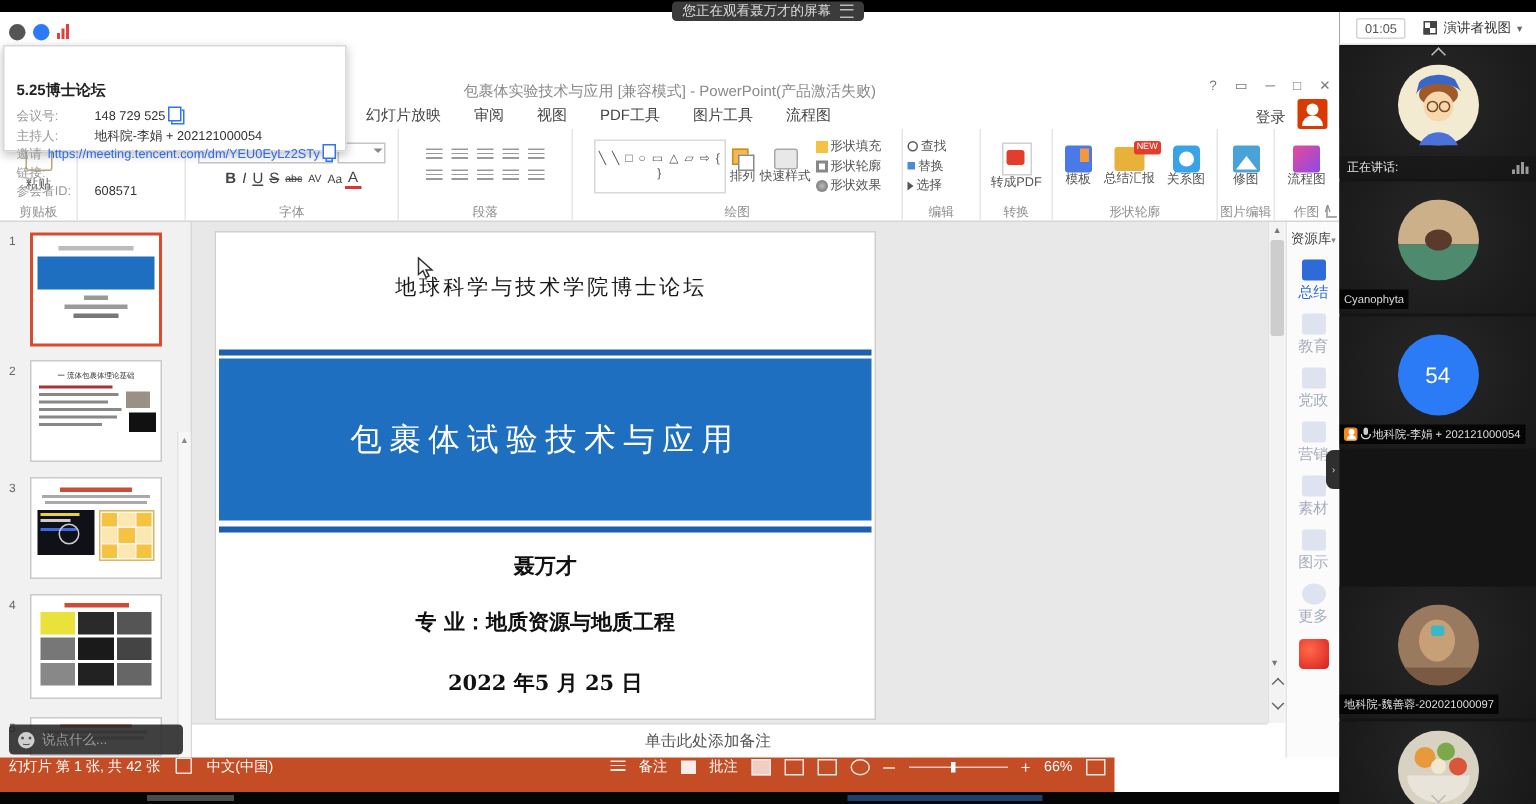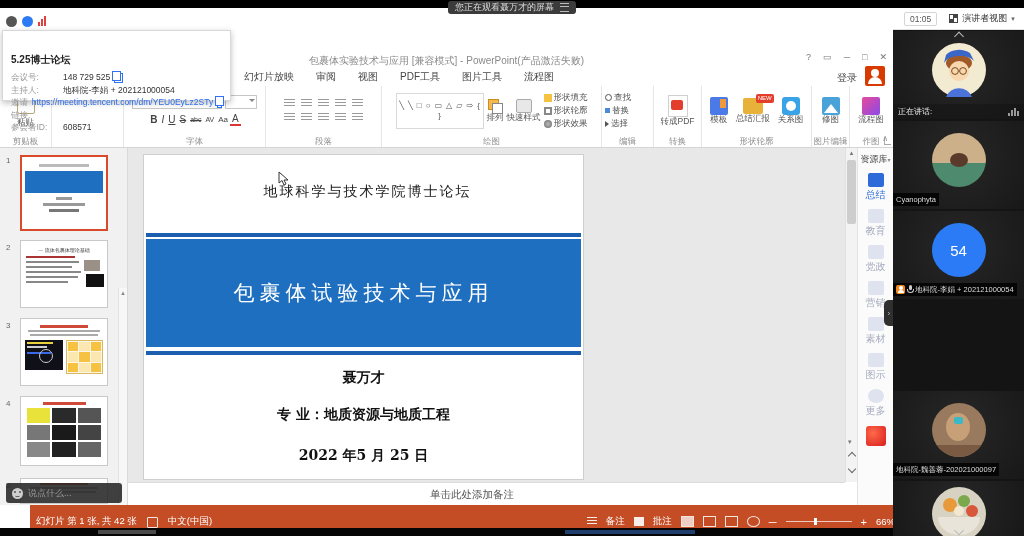--- a/index.html
+++ b/index.html
@@ -84,22 +84,22 @@
   .resitem{margin-top:7px;display:flex;flex-direction:column;align-items:center;gap:1px;}
   .resico{width:16px;height:14px;border-radius:2px;background:#dfe3ef;}
   .resitem.active .resico{background:#2e6bd8;}
   .resitem span{font-size:10px;color:#a6acbf;}
   .resitem.active span{color:#2e6bd8;}
   .gift{width:20px;height:20px;margin:8px auto 0;background:radial-gradient(circle at 35% 35%,#ff6a4a,#d81e1e);border-radius:3px;}
   .drawer{position:absolute;left:884px;top:292px;width:10px;height:26px;background:#2f2f2f;border-radius:5px 0 0 5px;z-index:30;
     display:flex;align-items:center;justify-content:center;color:#ccc;font-size:7px;}
   .notes{position:absolute;left:128px;top:474px;width:717px;height:23px;background:#fff;border-top:1px solid #dcdcdc;box-sizing:border-box;
     font-size:10.5px;color:#555;line-height:22px;padding-left:302px;}
-  .statusbar{position:absolute;left:0;top:497px;width:893px;height:23px;background:#c44d26;color:#fff;
-    display:flex;align-items:flex-end;font-size:9.5px;box-sizing:border-box;padding:0 6px;gap:10px;margin-left:30px;}
+  .statusbar{position:absolute;left:0;top:497px;width:743px;height:23px;background:#c44d26;color:#fff;
+    display:flex;align-items:flex-start;font-size:9.5px;box-sizing:border-box;padding:0 6px;gap:10px;}
   .sb-right{margin-left:auto;display:flex;align-items:center;gap:9px;}
   .sb-ic{width:10px;height:9px;background:repeating-linear-gradient(#fff 0 1px,transparent 1px 3px);opacity:.9;}
   .viewic{width:11px;height:9px;border:1px solid #fff;opacity:.85;}
   .viewic.fill{background:rgba(255,255,255,.85);}
   .slider{width:66px;height:1px;background:rgba(255,255,255,.7);position:relative;}
   .slider i{position:absolute;left:28px;top:-3px;width:3px;height:7px;background:#fff;}
   .kbd{width:9px;height:9px;border:1px solid #fff;opacity:.85;border-radius:1px;}
 
   
   .popup{position:absolute;left:2px;top:30px;width:229px;height:71px;background:#fff;border:1px solid #d8d8d8;

